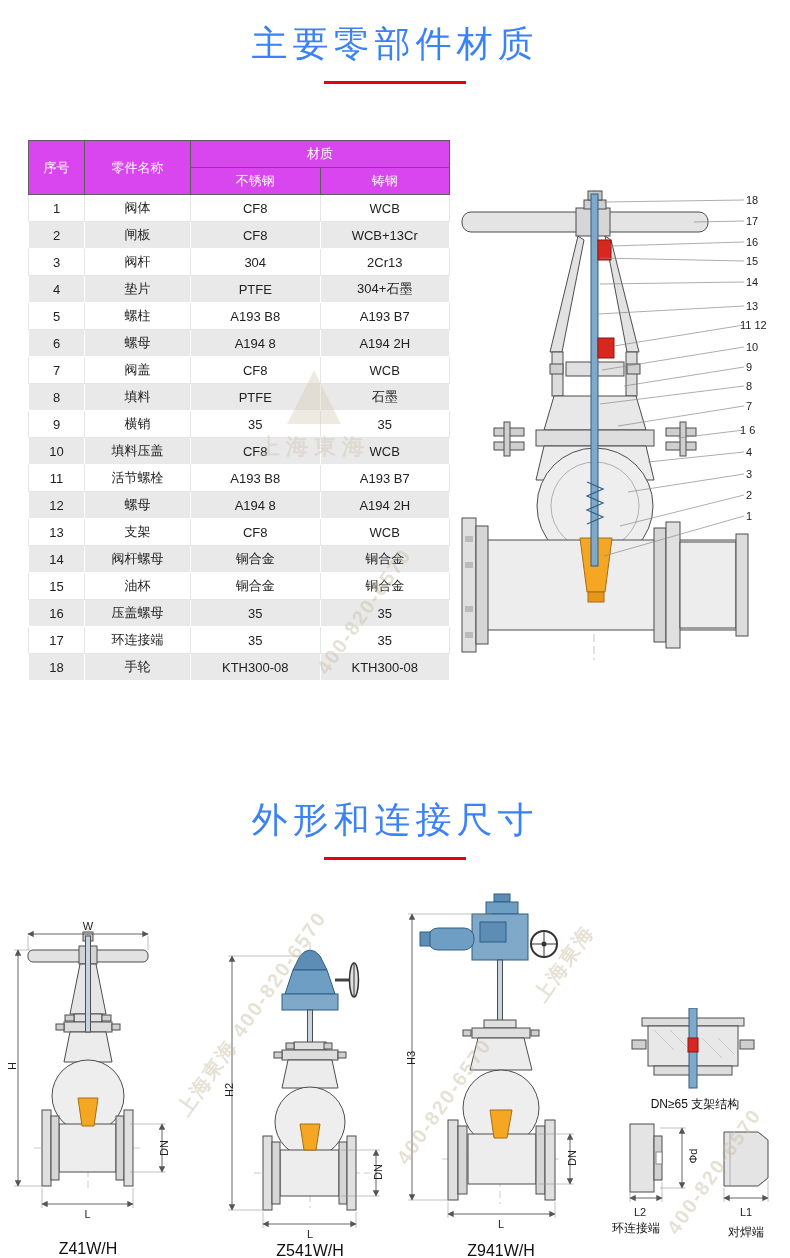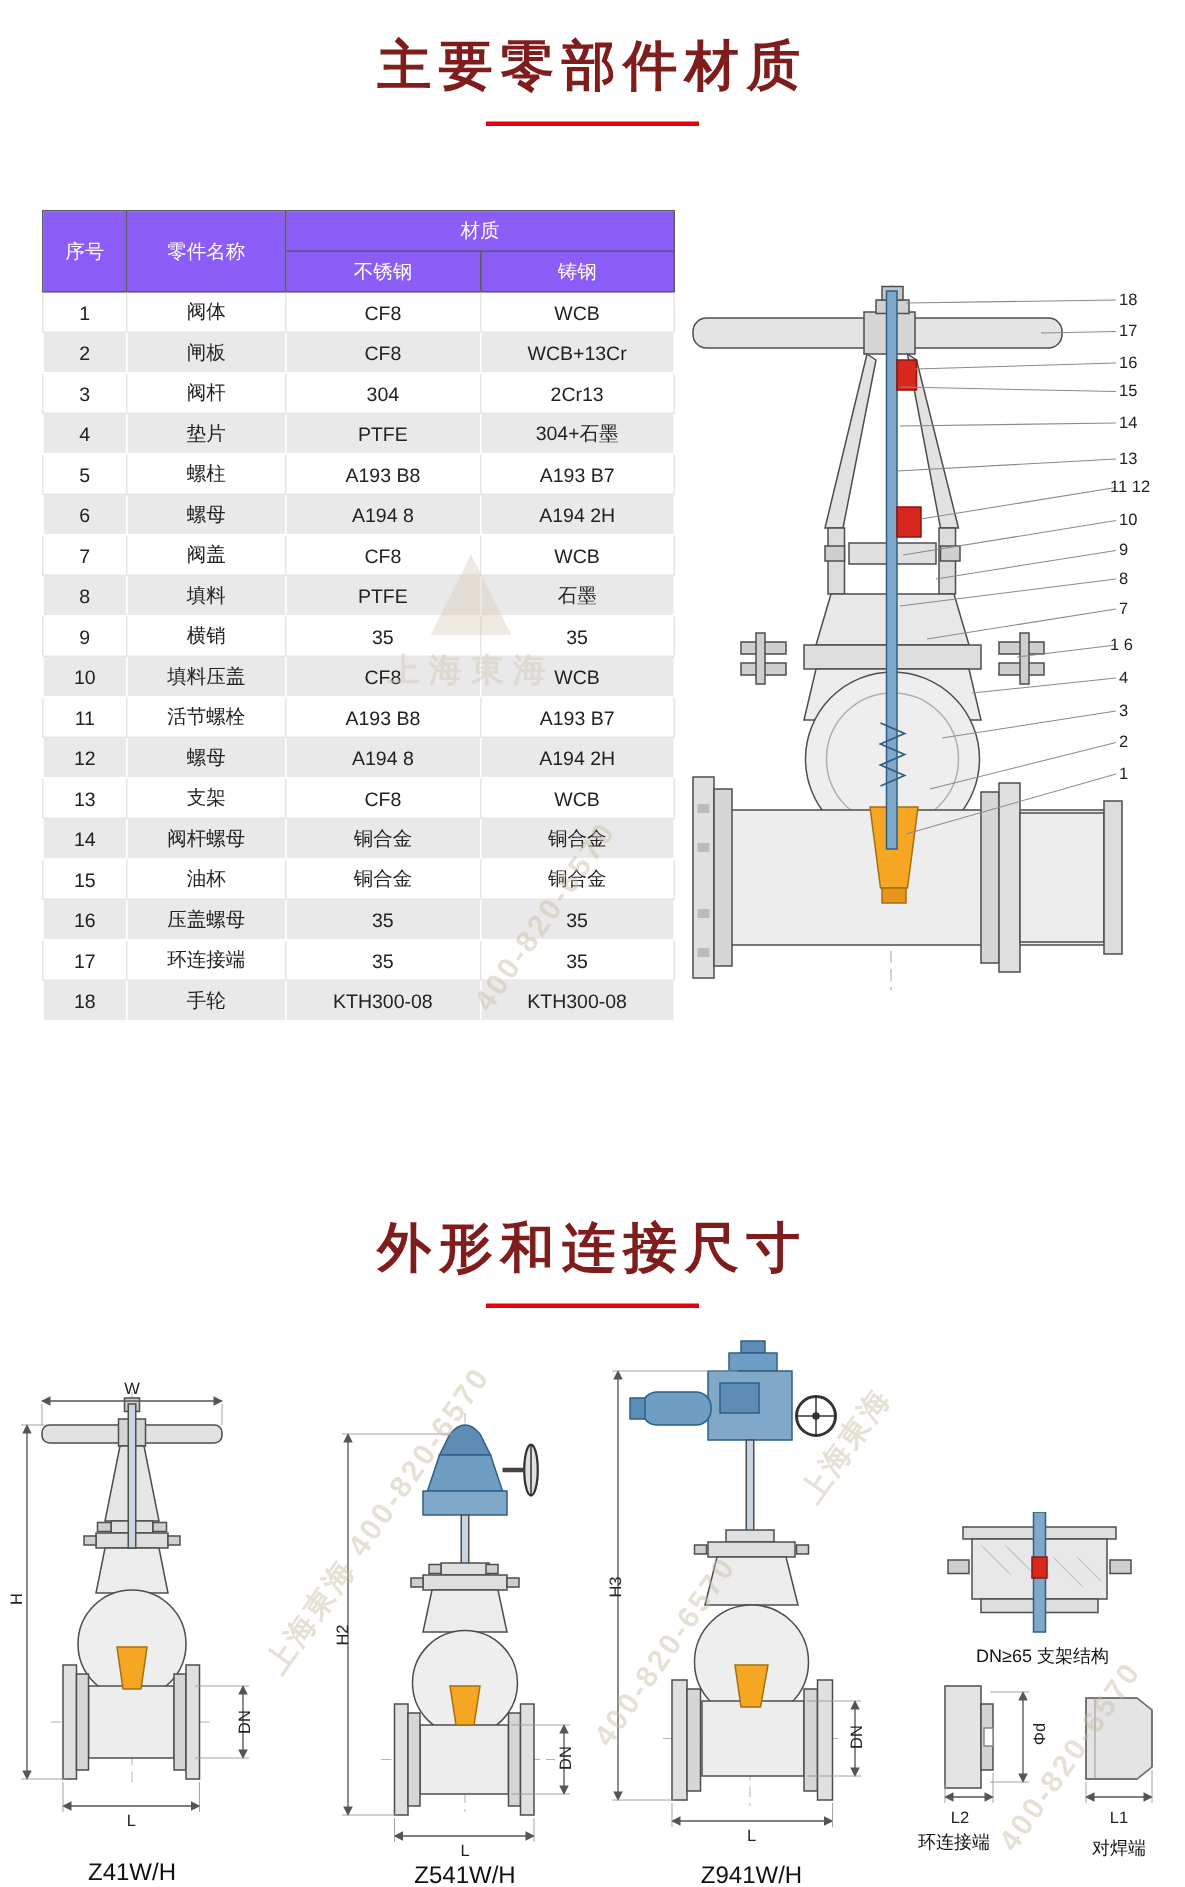--- a/index.html
+++ b/index.html
@@ -1,26 +1,26 @@
 <!DOCTYPE html>
 <html><head>
 <meta charset="utf-8">
 <style>
   * { margin:0; padding:0; box-sizing:border-box; }
   html,body { background:#ffffff; }
   body { font-family:"Liberation Sans","DejaVu Sans",sans-serif; }
   .page { position:relative; width:790px; height:1258px; background:#fff; overflow:hidden; }
 
   .sec-title { position:absolute; left:0; width:790px; text-align:center; }
-  .sec-title h1 { font-size:36px; font-weight:bold; color:#7f1d1d; letter-spacing:5px; }
+  .sec-title h1 { font-size:36px; font-weight:normal; color:#3b82f6; letter-spacing:5px; }
   .red-line { width:142px; height:3px; background:#e60012; margin:12px auto 0; }
 
   table.materials { position:absolute; left:28px; top:140px; width:422px; border-collapse:collapse;
                     font-size:13px; color:#222; table-layout:fixed; }
-  .materials th { background:#8b5cf6; color:#fff; font-weight:normal; height:27px;
+  .materials th { background:#d946ef; color:#fff; font-weight:normal; height:27px;
                   border:1px solid #5c5c5c; text-align:center; }
   .materials td { height:27px; text-align:center; background:#fff; border:1px solid #e6e6e6; }
   .materials tbody tr:nth-child(even) td { background:#e9e9e9; border-color:#ffffff; }
 
   .table-note { position:absolute; left:28px; top:700px; width:422px; text-align:right;
                 font-size:13px; color:#333; }
 
   .cross-section { position:absolute; left:448px; top:186px; width:342px; height:500px; }
   .callout { position:absolute; font-size:11px; color:#222; line-height:12px; white-space:nowrap; }
 
@@ -292,21 +292,21 @@
     <span class="callout" style="left:298px;top:175px">9</span>
     <span class="callout" style="left:298px;top:194px">8</span>
     <span class="callout" style="left:298px;top:214px">7</span>
     <span class="callout" style="left:292px;top:238px">1 6</span>
     <span class="callout" style="left:298px;top:260px">4</span>
     <span class="callout" style="left:298px;top:282px">3</span>
     <span class="callout" style="left:298px;top:303px">2</span>
     <span class="callout" style="left:298px;top:324px">1</span>
   </div>
 
-  <div class="sec-title" style="top:796px;margin-top:12px;">
+  <div class="sec-title" style="top:796px;">
     <h1>外形和连接尺寸</h1>
     <div class="red-line"></div>
   </div>
 
   <div class="drawing" style="left:10px;top:920px;width:205px;height:338px;">
     <svg width="205" height="318" viewBox="0 0 205 318">
       <g stroke="#4d4d4d" stroke-width="1" fill="#ebebeb">
         <line x1="78" y1="8" x2="78" y2="272" stroke="#aaa" stroke-width="0.6" stroke-dasharray="7,4"></line>
         <line x1="24" y1="228" x2="132" y2="228" stroke="#aaa" stroke-width="0.6" stroke-dasharray="7,4"></line>
         <rect x="18" y="30" width="120" height="12" rx="5" fill="#e2e2e2"></rect>

